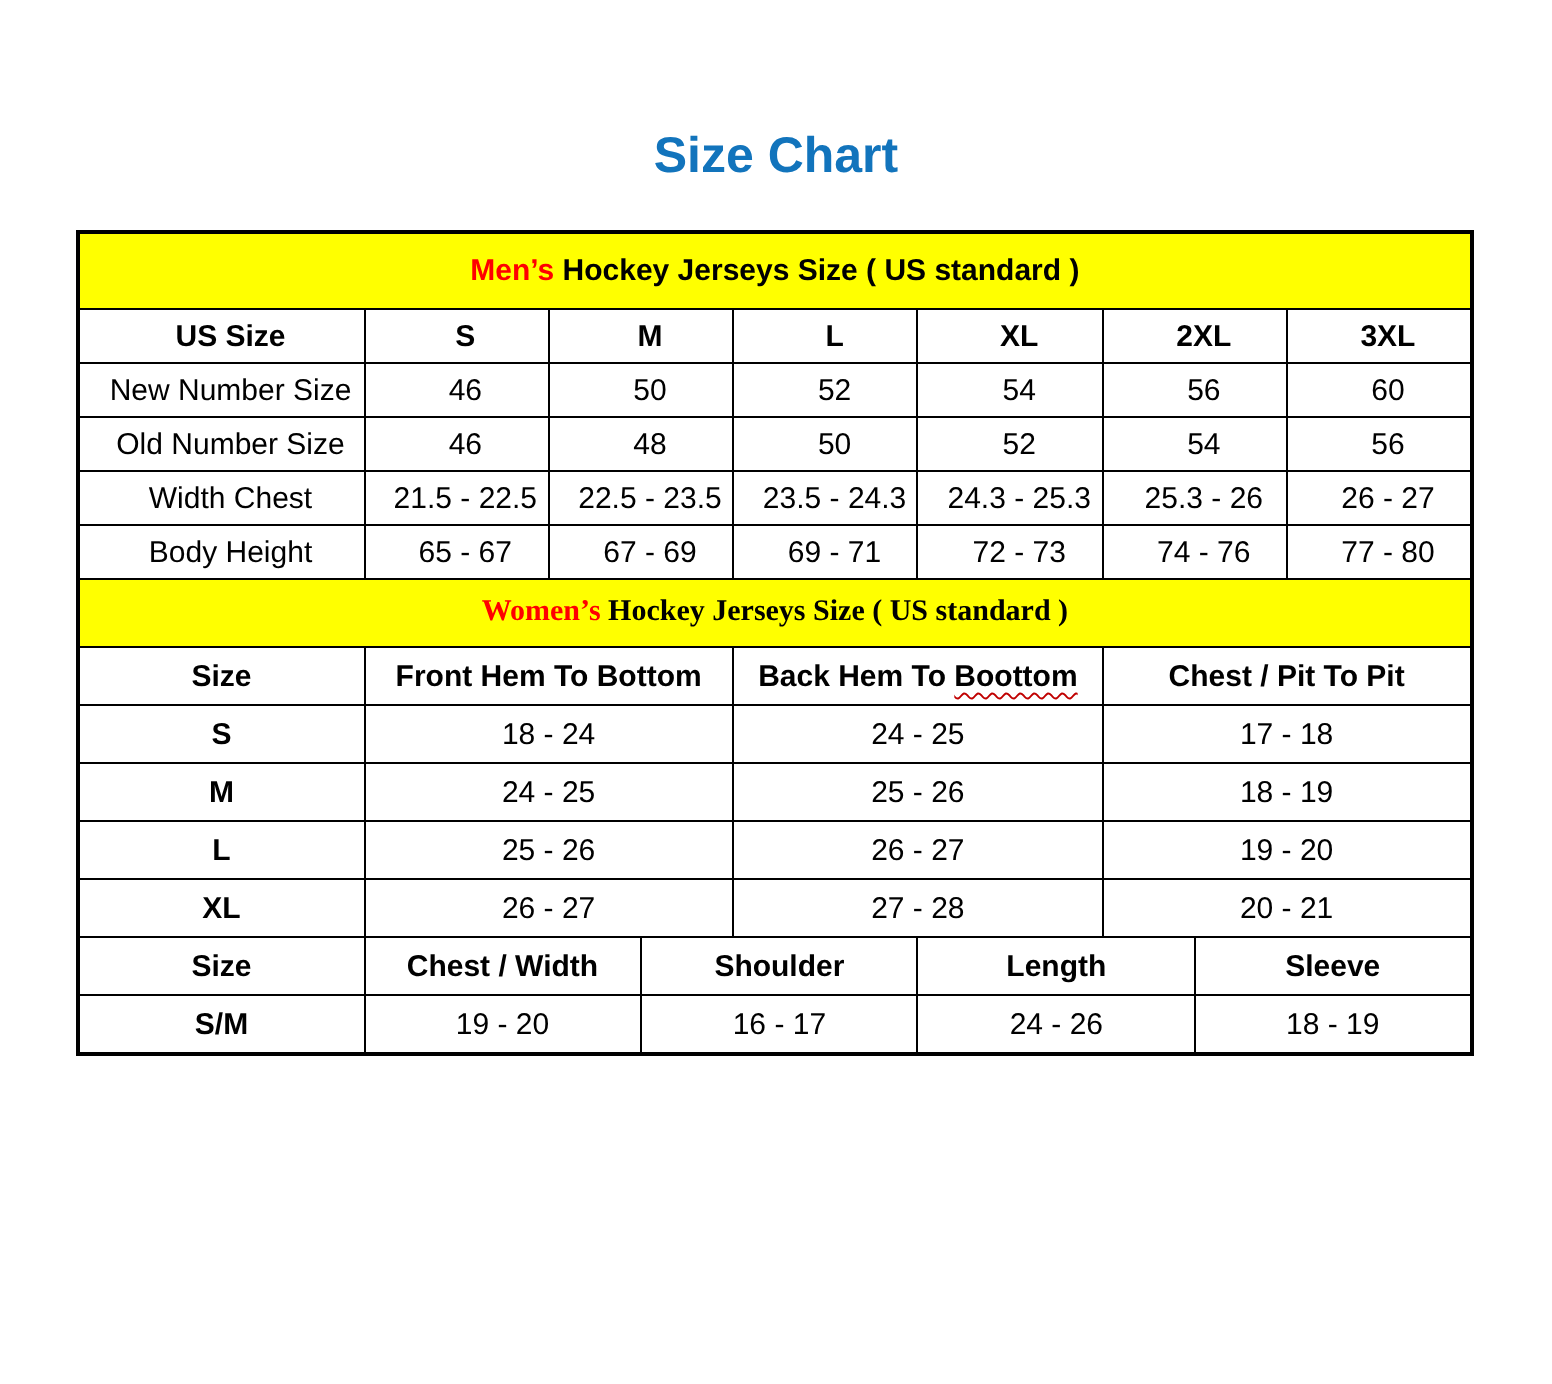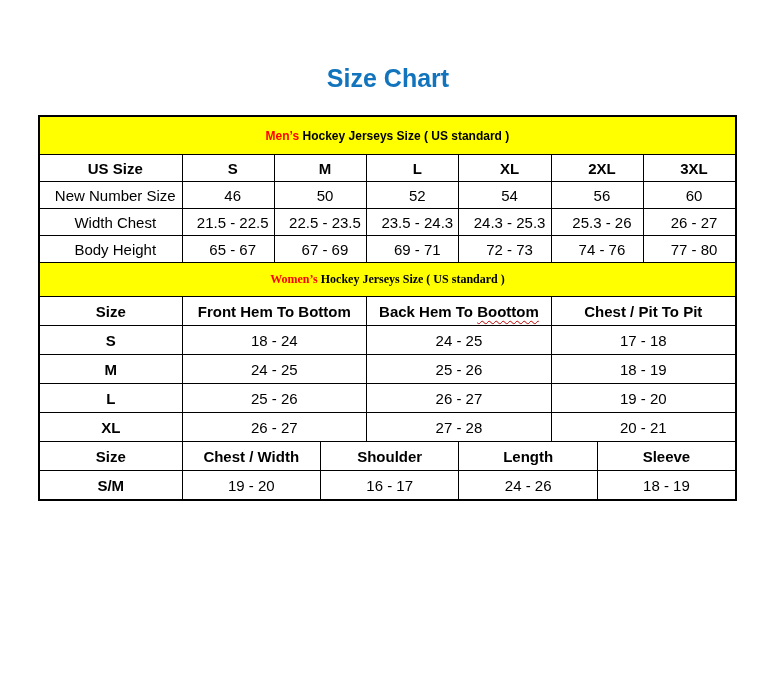--- a/index.html
+++ b/index.html
@@ -32,21 +32,21 @@
     text-align: center;
     vertical-align: middle;
     padding: 0 2px;
     font-size: 15px;
     white-space: nowrap;
     overflow: hidden;
   }
   tr.section-header td {
     background: var(--section-yellow, #FFFF00);
     font-weight: bold;
-    font-size: 12px;
+    font-size: 15px;
   }
   tr.section-header .accent { color: var(--accent-red, #FF0000); }
   tr.sh-mens   td { height: 37px; }
   tr.sh-womens td { height: 33px; font-family: Liberation Serif, serif; }
   tr.sh-youth  td { height: 31px; }
 
   tr.cols-header td { font-weight: bold; }
   tr.sec-mens   td { height: 26px; padding-left: 11px; }
   tr.sec-womens td { height: 28px; }
   tr.sec-youth  td { height: 28px; }
@@ -97,20 +97,29 @@
         <td colspan="2">3XL</td>
       </tr>
       <tr class="sec-mens">
         <td colspan="1" class="row-label">New Number Size</td>
         <td colspan="2">46</td>
         <td colspan="2">50</td>
         <td colspan="2">52</td>
         <td colspan="2">54</td>
         <td colspan="2">56</td>
         <td colspan="2">60</td>
+      </tr>
+      <tr class="sec-mens">
+        <td colspan="1" class="row-label">Old Number Size</td>
+        <td colspan="2">46</td>
+        <td colspan="2">48</td>
+        <td colspan="2">50</td>
+        <td colspan="2">52</td>
+        <td colspan="2">54</td>
+        <td colspan="2">56</td>
       </tr>
       <tr class="sec-mens">
         <td colspan="1" class="row-label">Width Chest</td>
         <td colspan="2">21.5 - 22.5</td>
         <td colspan="2">22.5 - 23.5</td>
         <td colspan="2">23.5 - 24.3</td>
         <td colspan="2">24.3 - 25.3</td>
         <td colspan="2">25.3 - 26</td>
         <td colspan="2">26 - 27</td>
       </tr>

